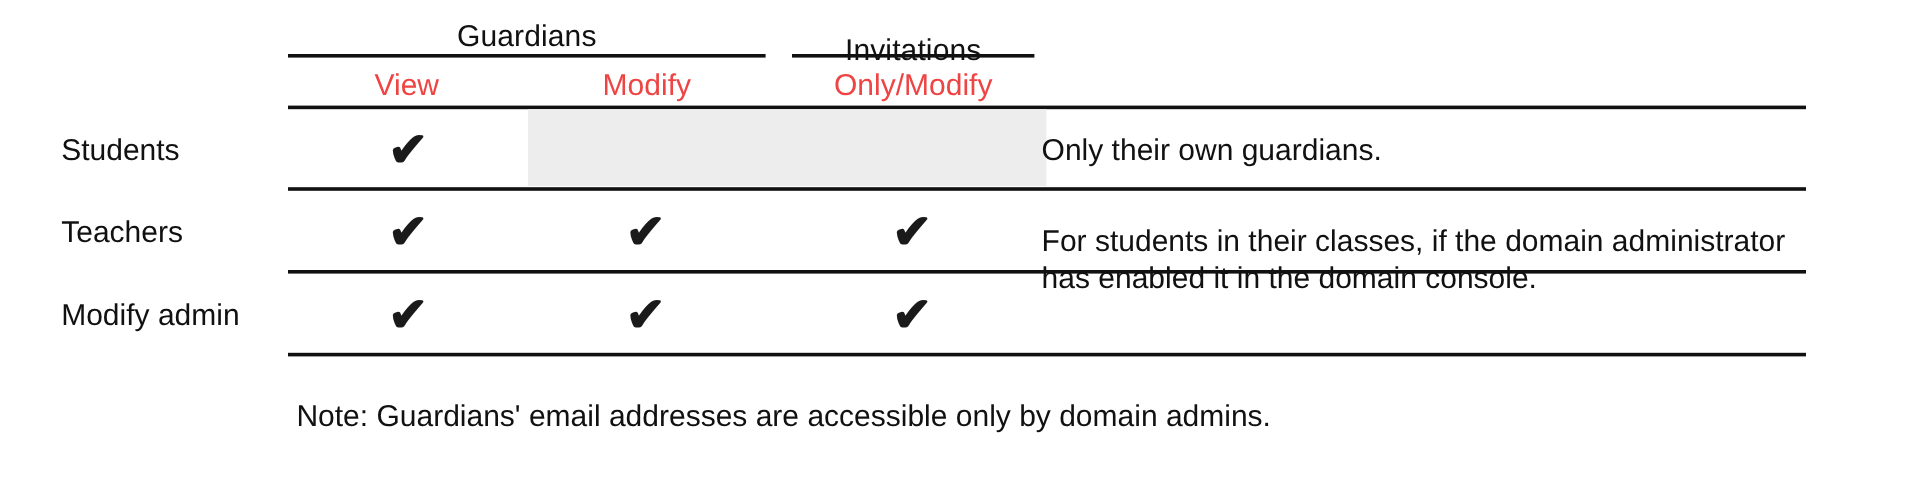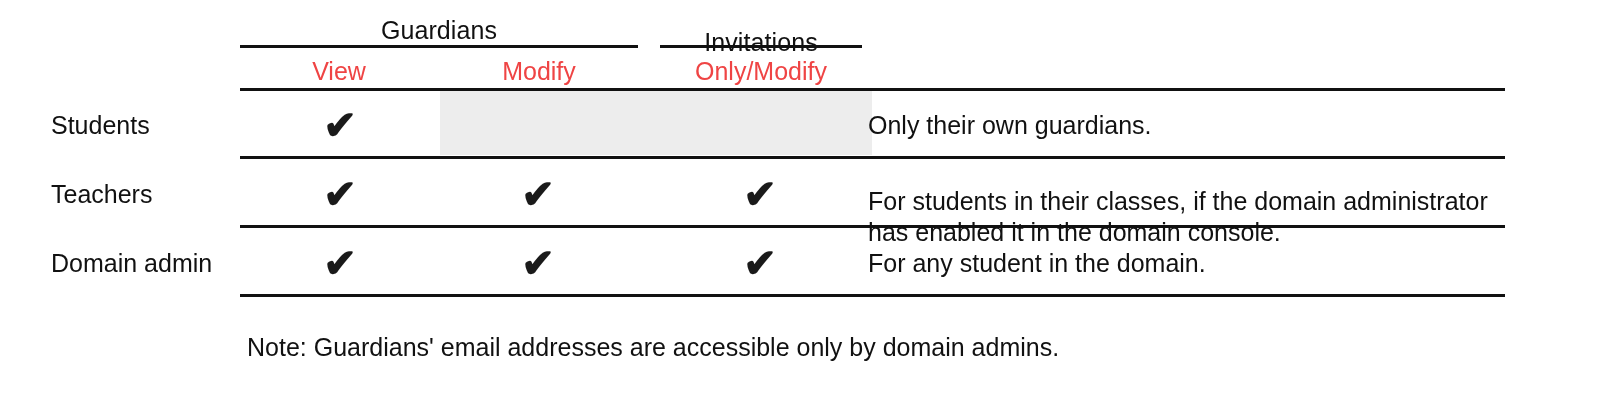--- a/index.html
+++ b/index.html
@@ -128,27 +128,26 @@
   <div class="check" style="left:313px; top:172px;">✔</div>
 
   <div class="check" style="left:511px; top:172px;">✔</div>
 
   <div class="check" style="left:733px; top:172px;">✔</div>
 
   <div class="desc" style="left:868px; top:163px; width:640px;margin-top:23px;">For students in their classes, if the domain administrator has enabled it in the domain console.</div>
 
   <div class="rule" style="left:240px; top:225px; width:1265px;"></div>
 
-  <div class="row-label" style="left:51px; top:248px;">Domain admin</div>
+  <div class="row-label" style="left:51px; top:248px;">Modify admin</div>
 
   <div class="check" style="left:313px; top:241px;">✔</div>
 
   <div class="check" style="left:511px; top:241px;">✔</div>
 
   <div class="check" style="left:733px; top:241px;">✔</div>
 
-  <div class="desc" style="left:868px; top:248px; width:630px;">For any student in the domain.</div>
 
   <div class="rule" style="left:240px; top:294px; width:1265px;"></div>
 
   <div class="note" style="left:247px; top:332px;">Note: Guardians' email addresses are accessible only by domain admins.</div>
 
 </div>
 
 </body></html>

